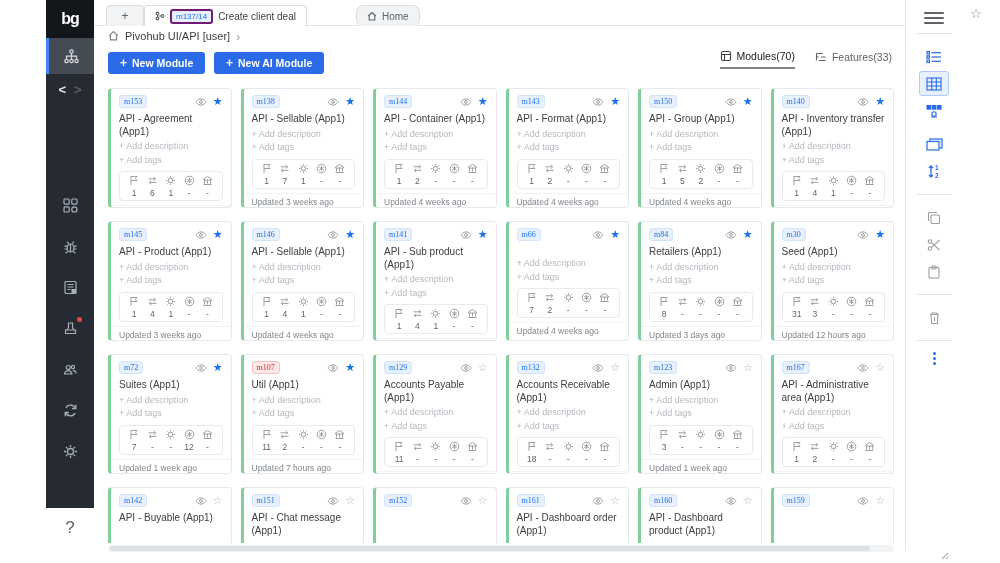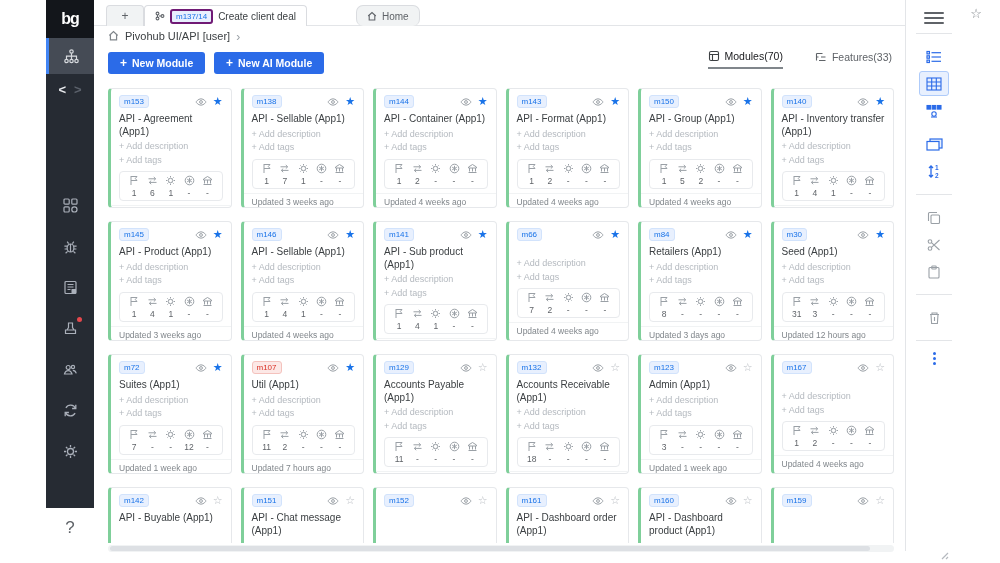--- a/index.html
+++ b/index.html
@@ -30,29 +30,29 @@
   .topright-icons .staro { font-size:13px; color:#80868b; cursor:pointer; }
 
   
   .crumb { position:absolute; left:108px; top:30px; display:flex; gap:6px; font-size:11px; color:#3c4043; }
   .crumb .chev { color:#9aa0a6; font-size:12px; }
 
   
   .btn { position:absolute; top:52px; height:22px; background:#2b6be8; color:#fff; border:none; border-radius:3px; font-size:10.5px; font-weight:bold; display:flex; align-items:center; gap:5px; padding:0 12px; cursor:pointer; font-family:inherit; }
   .btn .plus { font-size:12px; font-weight:bold; }
   .btn1 { left:108px; } .btn2 { left:214px; }
-  .viewtabs { position:absolute; top:50px; right:108px; display:flex; gap:32px; align-items:center; }
+  .viewtabs { position:absolute; top:50px; right:108px; display:flex; gap:20px; align-items:center; }
   .viewtab { display:flex; align-items:center; gap:5px; font-size:10.5px; color:#5f6368; cursor:pointer; padding-bottom:5px; }
   .viewtab.sel { color:#202124; border-bottom:2px solid #80868b; }
 
   
   .grid { position:absolute; left:108px; top:88px; width:786px; height:455px; overflow:hidden; display:grid; grid-template-columns:repeat(6,1fr); grid-auto-rows:120px; gap:13px 9px; }
   .card { background:#fff; border:1px solid #e6e8eb; border-left:3px solid #7fcf9a; border-radius:4px; padding:6px 8px 0 8px; display:flex; flex-direction:column; overflow:hidden; cursor:pointer; }
   .card-head { display:flex; justify-content:space-between; align-items:center; }
-  .badge { font-size:8px; color:#1a73e8; background:#e8f0fe; border:1px solid #d2e3fc; border-radius:3px; padding:0 4px; line-height:11px; }
+  .badge { font-size:8px; color:#1a73e8; background:#e8f0fe; border:1px solid #d2e3fc; border-radius:3px; padding:0 4px; line-height:11px;font-family:Liberation Serif, serif; }
   .badge.red { color:#d93025; background:#fce8e6; border-color:#f4c2bd; }
   .head-ic { display:flex; align-items:center; gap:6px; }
   .eye { color:#9aa0a6; display:flex; }
   .star { font-size:11px; line-height:11px; cursor:pointer; }
   .star.on { color:#1a73e8; } .star.off { color:#bdc1c6; }
   .card-title { font-size:10px; color:#3c4043; margin-top:5px; line-height:1.25; overflow-wrap:anywhere; }
   .spacer { flex:1; min-height:2px; }
   .addlink { font-size:9px; color:#b4b9bf; line-height:1.5; cursor:pointer; }
   .stats { border:1px solid #e8eaed; border-radius:4px; margin-top:4px; padding:3px 5px 2px 5px; display:grid; grid-template-columns:repeat(5,1fr); row-gap:2px; }
   .stats .si { color:#9aa0a6; display:flex; justify-content:center; }
@@ -1135,20 +1135,21 @@
         <span class="head-ic">
           <span class="eye">
             <svg width="12" height="12" viewBox="0 0 12 12" fill="none" stroke="currentColor" stroke-width="1">
                 <path d="M1 6s2-3.2 5-3.2S11 6 11 6s-2 3.2-5 3.2S1 6 1 6z"></path>
                 <circle cx="6" cy="6" r="1.4"></circle>
               </svg>
           </span>
           <span class="star off">☆</span>
         </span>
       </div>
+      <div class="card-title">API - Administrative area (App1)</div>
       <div class="spacer"></div>
       <div class="addlink">+ Add description</div>
       <div class="addlink">+ Add tags</div>
       <div class="stats">
         <span class="si">
             <svg width="10" height="11" viewBox="0 0 10 11" fill="none" stroke="currentColor" stroke-width="1">
               <path d="M2 1v9M2 1.5h6L6.3 3.5 8 5.5H2"></path>
             </svg>
           </span>
         <span class="si">

